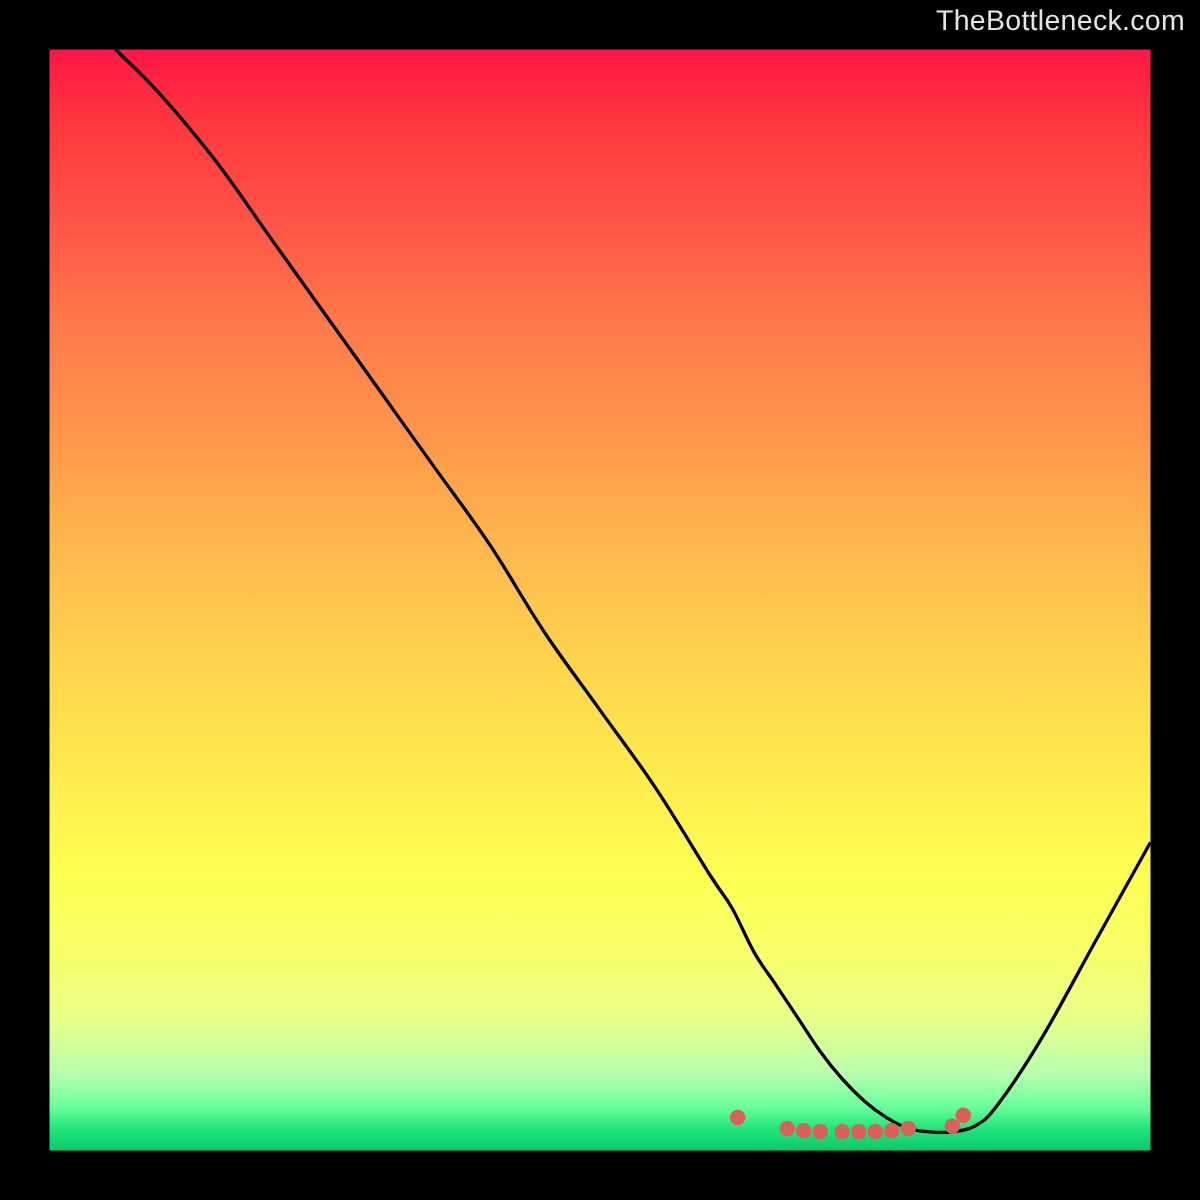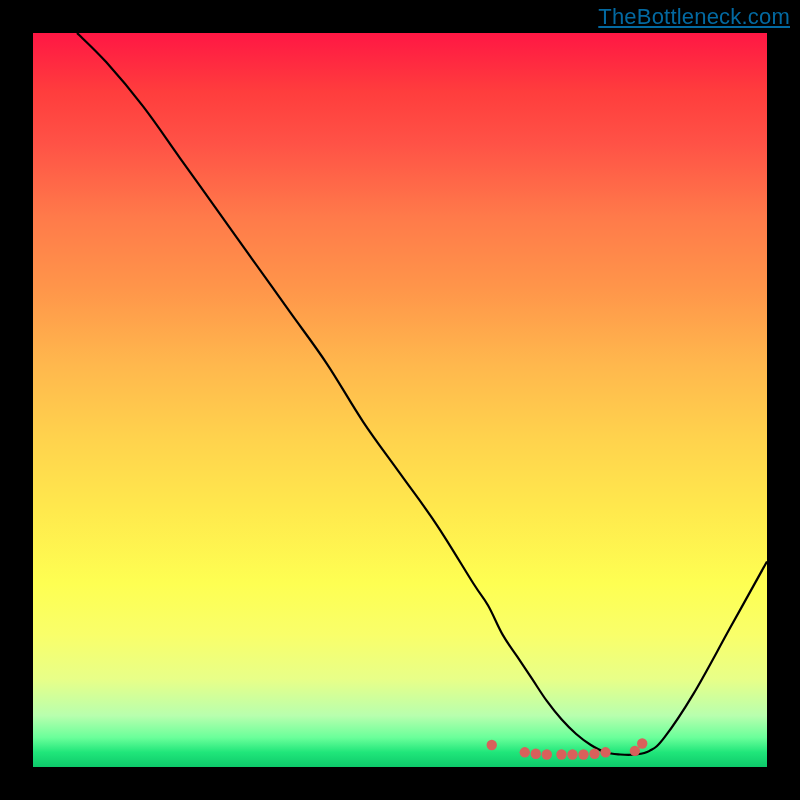--- a/index.html
+++ b/index.html
@@ -7,26 +7,25 @@
     width: 800px;
     height: 800px;
     background: #000;
     position: relative;
     font-family: Arial, sans-serif;
   }
   .watermark {
     position: absolute;
     top: 4px;
     right: 10px;
-    color: #0369a1;
-    font-size: 22px;
+    color: #e5e5e5;
+    font-size: 19px;
     font-weight: 500;
     z-index: 10;
     letter-spacing: 0.2px;
-    text-decoration: underline;
   }
   .plot-area {
     position: absolute;
     left: 33px;
     top: 33px;
     width: 734px;
     height: 734px;
     background: linear-gradient(to bottom,
       #ff1744 0%,
       #ff3d3d 8%,

